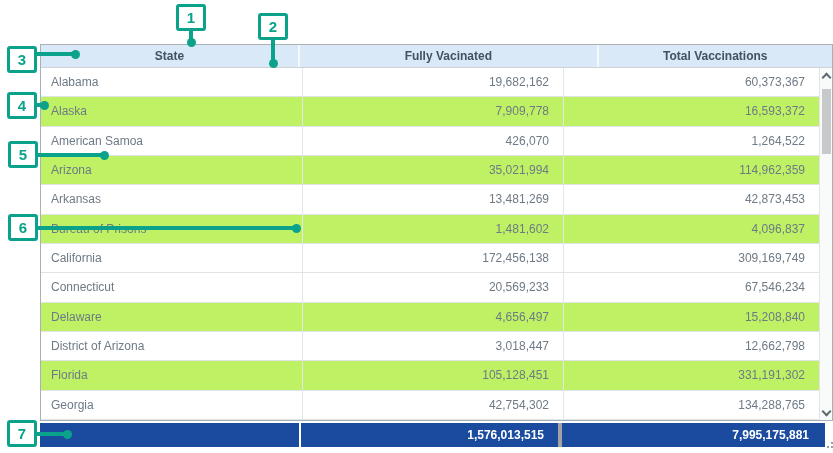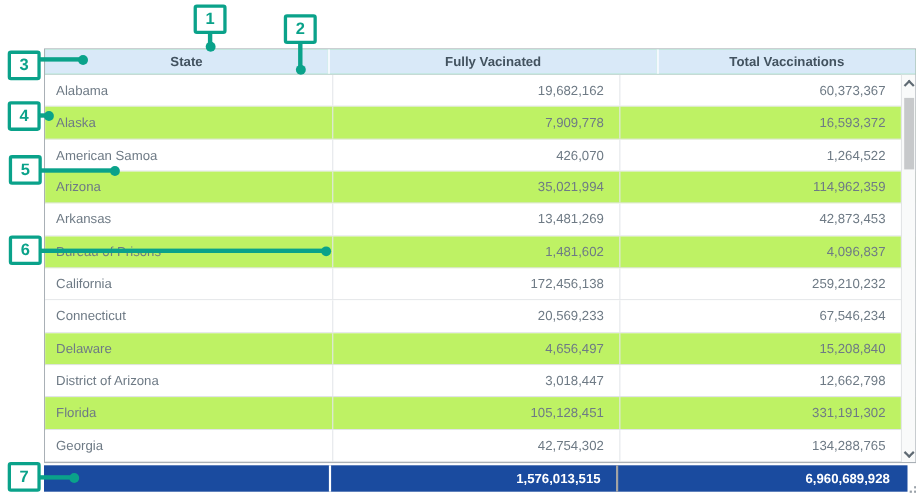--- a/index.html
+++ b/index.html
@@ -3,21 +3,21 @@
 <meta charset="utf-8">
 <style>
   *{box-sizing:border-box;margin:0;padding:0}
   html,body{background:#fff}
   body{font-family:"Liberation Sans","DejaVu Sans",sans-serif}
   .stage{position:relative;width:833px;height:453px;background:#fff;overflow:hidden}
 
   
   .table-outer{position:absolute;left:40px;top:44px;width:793px;height:377px;
     border:1px solid #a9b0b6;background:#fff;display:flex;flex-direction:column}
-  .thead{display:flex;height:23px;flex:none;background:#86efac;border-bottom:1px solid #ccd3d9}
+  .thead{display:flex;height:23px;flex:none;background:#14b8a6;border-bottom:1px solid #ccd3d9}
   .th{display:flex;align-items:center;justify-content:center;font-size:12px;font-weight:bold;
     color:#42525f;background:#d9e9f8;height:100%}
   .th-state{width:261px}
   .th-fully{width:303px;border-left:2px solid #f4f9fd}
   .th-total{width:239px;border-left:2px solid #f4f9fd}
   .th-spacer{flex:1;background:#fff}
 
   .tbody{flex:1;display:flex;flex-direction:column;overflow:hidden}
   .tr{flex:1;display:flex;background:#fff;border-bottom:1px solid #e1e4e7}
   .tr.alt{background:#bef264}
@@ -33,21 +33,21 @@
   .sarrow::after{content:"";position:absolute;left:3px;width:5px;height:5px}
   .sarrow.up::after{top:6px;border-left:2px solid #5f6a73;border-top:2px solid #5f6a73;transform:rotate(45deg)}
   .sarrow.down{margin-top:auto}
   .sarrow.down::after{top:3px;border-right:2px solid #5f6a73;border-bottom:2px solid #5f6a73;transform:rotate(45deg)}
   .sthumb{position:absolute;left:2px;top:21px;width:9px;height:65px;background:#c7c9cb}
 
   
   .tfoot{position:absolute;left:40px;top:423px;width:785px;height:24px;background:#1a4b9f;display:flex}
   .tf{display:flex;align-items:center;font-size:12px;font-weight:bold;color:#fff;height:100%}
   .tf-state{width:261px;border-right:2px solid #fff}
-  .tf-fully{width:261px;justify-content:flex-end;padding-right:14px;border-right:2px solid #a3a3a3}
+  .tf-fully{width:261px;justify-content:flex-end;padding-right:14px;border-right:4px solid #a3a3a3}
   .tf-total{flex:1;justify-content:flex-end;padding-right:16px}
 
   
   .grip{position:absolute;left:826px;top:441px;width:8px;height:8px}
   .grip::before{content:"";position:absolute;right:1px;bottom:1px;width:2px;height:2px;background:#98a0a7;
     box-shadow:0 -4px 0 #98a0a7,-4px 0 0 #98a0a7}
 
   
   .co-box{position:absolute;width:30px;height:27px;background:#fff;border:3px solid #0aa28a;border-radius:3px;
     display:flex;align-items:center;justify-content:center;font-size:15px;font-weight:bold;color:#0aa28a;z-index:10}
@@ -102,21 +102,21 @@
     <div class="td td-total">42,873,453</div>
   </div>
         <div class="tr alt">
     <div class="td td-state">Bureau of Prisons</div>
     <div class="td td-fully">1,481,602</div>
     <div class="td td-total">4,096,837</div>
   </div>
         <div class="tr">
     <div class="td td-state">California</div>
     <div class="td td-fully">172,456,138</div>
-    <div class="td td-total">259,210,232</div>
+    <div class="td td-total">309,169,749</div>
   </div>
         <div class="tr">
     <div class="td td-state">Connecticut</div>
     <div class="td td-fully">20,569,233</div>
     <div class="td td-total">67,546,234</div>
   </div>
         <div class="tr alt">
     <div class="td td-state">Delaware</div>
     <div class="td td-fully">4,656,497</div>
     <div class="td td-total">15,208,840</div>
@@ -141,21 +141,21 @@
     <div class="vscroll">
       <div class="sarrow up"></div>
       <div class="sthumb"></div>
       <div class="sarrow down"></div>
     </div>
   </div>
 
   <div class="tfoot">
     <div class="tf tf-state"></div>
     <div class="tf tf-fully">1,576,013,515</div>
-    <div class="tf tf-total">6,960,689,928</div>
+    <div class="tf tf-total">7,995,175,881</div>
   </div>
 
   <div class="grip"></div>
 
   <div class="co-stem" id="co1-stem"></div>
   <div class="co-dot" id="co1-dot"></div>
   <div class="co-box" id="co1-box">
       <span>1</span>
     </div>
 

